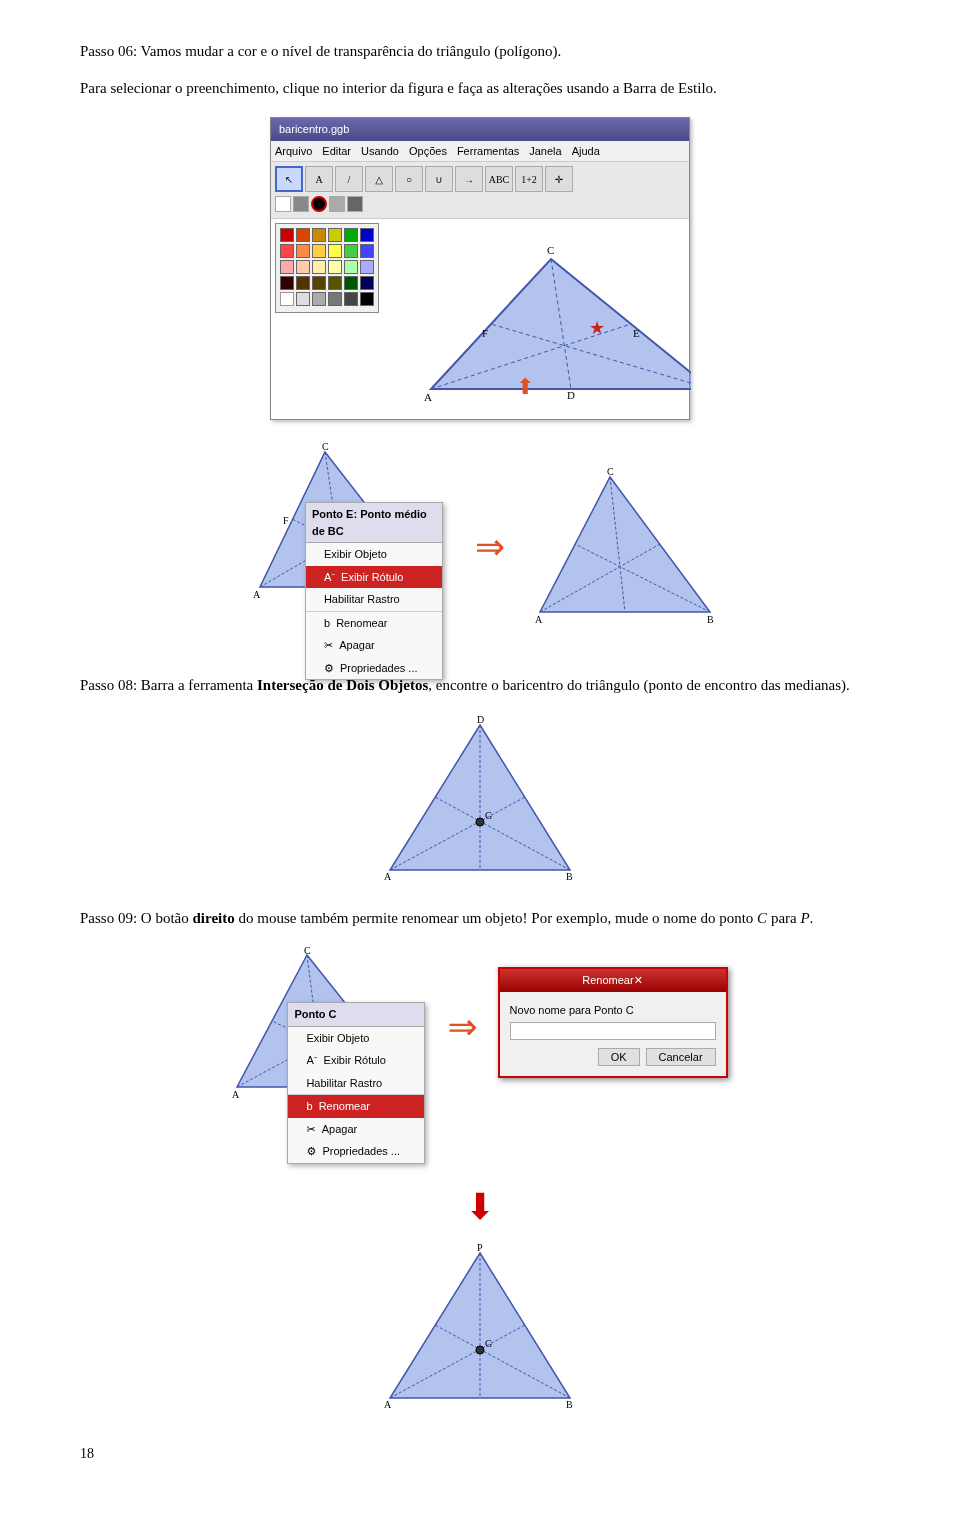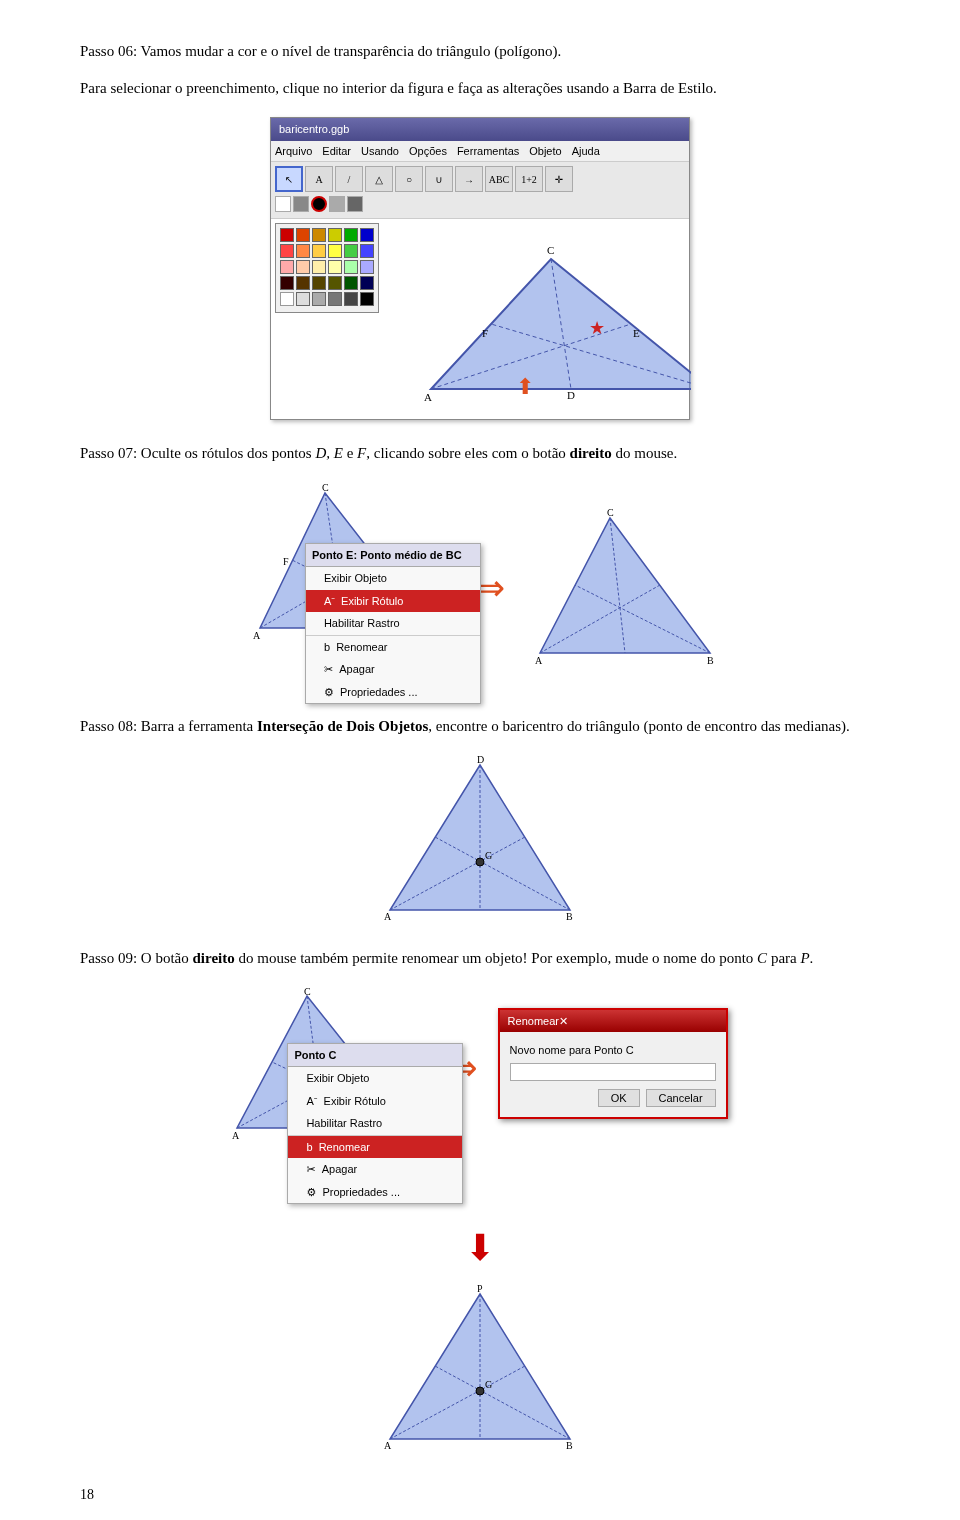--- a/index.html
+++ b/index.html
@@ -133,21 +133,21 @@
       text-align: left;
       margin-top: 30px;
       font-size: 14px;
     }
     .context-menu {
       background: #f8f8f8;
       border: 1px solid #aaa;
       box-shadow: 2px 2px 5px rgba(0,0,0,0.3);
       font-size: 11px;
       font-family: Arial, sans-serif;
-      width: 176px;
+      width: 138px;
     }
     .context-menu-title {
       background: #dde;
       padding: 3px 6px;
       font-weight: bold;
       border-bottom: 1px solid #aaa;
       font-size: 11px;
     }
     .context-menu-item {
       padding: 3px 6px 3px 18px;
@@ -168,21 +168,21 @@
       box-shadow: 2px 2px 6px #888;
       font-family: Arial, sans-serif;
       font-size: 11px;
       width: 230px;
     }
     .dialog-title {
       background: linear-gradient(to bottom, #cc3333, #990000);
       color: #fff;
       padding: 3px 8px;
       display: flex;
-      justify-content: flex-start;
+      justify-content: center;
       align-items: center;
     }
     .dialog-body {
       padding: 10px;
       border-radius: 28px;
     }
     .dialog-label {
       font-size: 11px;
       margin-bottom: 4px;
     }
@@ -223,21 +223,21 @@
     <div class="geogebra-window">
       <div class="geogebra-titlebar">
         <span>baricentro.ggb</span>
       </div>
       <div class="geogebra-menubar">
         <span>Arquivo</span>
         <span>Editar</span>
         <span>Usando</span>
         <span>Opções</span>
         <span>Ferramentas</span>
-        <span>Objeto</span>
+        <span>Janela</span>
         <span>Ajuda</span>
       </div>
       <div class="geogebra-toolbar">
 
         <div class="toolbar-btn active">↖</div>
         <div class="toolbar-btn">A</div>
         <div class="toolbar-btn">/</div>
         <div class="toolbar-btn">△</div>
         <div class="toolbar-btn">○</div>
         <div class="toolbar-btn">∪</div>
@@ -316,23 +316,20 @@
           <text x="438" y="182" font-size="11" fill="#000">B</text>
 
           <text x="318" y="115" font-size="18" fill="#cc2222">★</text>
 
           <text x="245" y="175" font-size="22" fill="#e05020">⬆</text>
         </svg>
       </div>
     </div>
   </div>
 
-  <p>
-    <span>Passo 07: Oculte os rótulos dos pontos </span><em>D, E</em><span> e </span><em>F</em><span>, clicando sobre eles com o botão </span><strong>direito</strong><span> do mouse.</span>
-  </p>
 
   <div class="diagram-row">
 
     <div style="position:relative; width:200px; height:210px;">
       <svg width="200" height="160" style="display:block;">
         <polygon points="80,10 185,145 15,145" fill="#6688dd" fill-opacity="0.5" stroke="#4455aa" stroke-width="1.5"></polygon>
         <line x1="80" y1="10" x2="100" y2="145" stroke="#4455aa" stroke-width="1" stroke-dasharray="3,2"></line>
         <line x1="185" y1="145" x2="47" y2="77" stroke="#4455aa" stroke-width="1" stroke-dasharray="3,2"></line>
         <line x1="15" y1="145" x2="132" y2="77" stroke="#4455aa" stroke-width="1" stroke-dasharray="3,2"></line>
         <text x="77" y="8" font-size="10" fill="#000">C</text>

